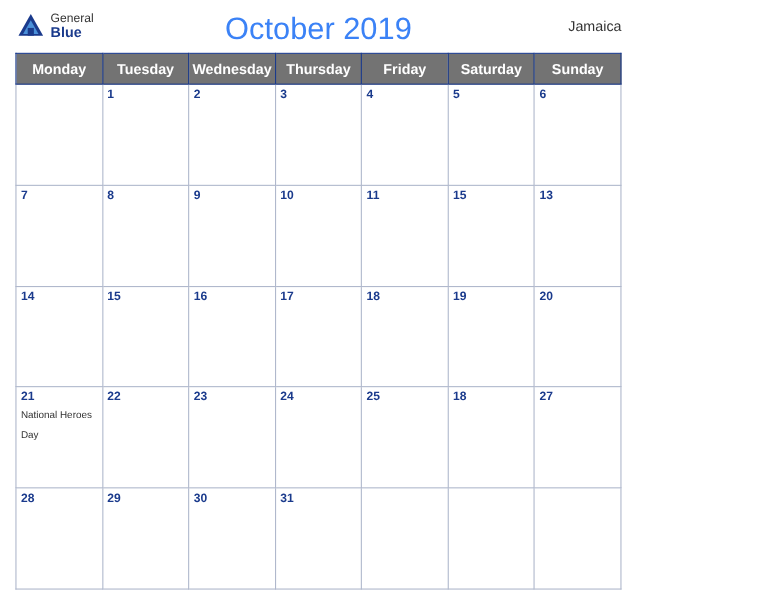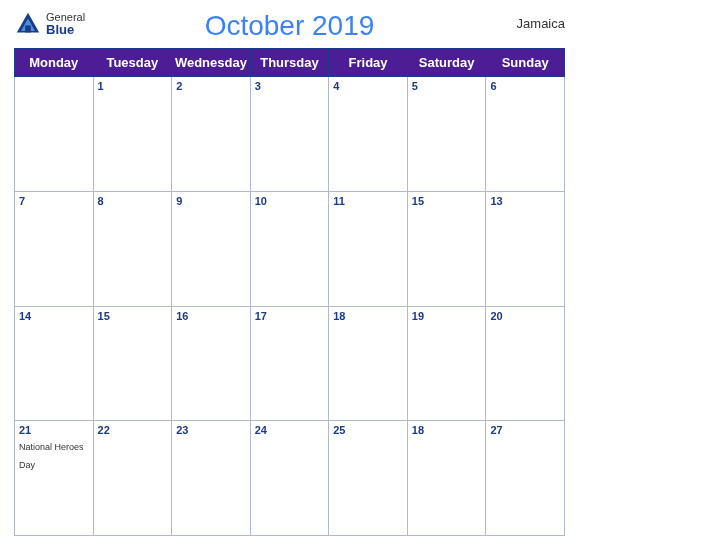--- a/index.html
+++ b/index.html
@@ -67,21 +67,21 @@
       top: 6px;
       font-size: 13px;
       color: #333;
     }
     .calendar-table {
       width: 100%;
       flex: 1;
       border-collapse: collapse;
     }
     .calendar-table th {
-      background-color: #4c1d95;
+      background-color: #737373;
       color: #fff;
       text-align: center;
       font-size: 13px;
       font-weight: bold;
       padding: 6px 2px;
       border: 1px solid #1a3a8c;
     }
     .calendar-table td {
       border: 1px solid #b0b8cc;
       vertical-align: top;
@@ -223,15 +223,32 @@
           <td>
             <span class="day-number">25</span>
           </td>
           <td>
             <span class="day-number">18</span>
           </td>
           <td>
             <span class="day-number">27</span>
           </td>
         </tr>
+        <tr>
+          <td>
+            <span class="day-number">28</span>
+          </td>
+          <td>
+            <span class="day-number">29</span>
+          </td>
+          <td>
+            <span class="day-number">30</span>
+          </td>
+          <td>
+            <span class="day-number">31</span>
+          </td>
+          <td class="empty-cell"></td>
+          <td class="empty-cell"></td>
+          <td class="empty-cell"></td>
+        </tr>
       </tbody>
   </table>
 </div>
 
 </body></html>

